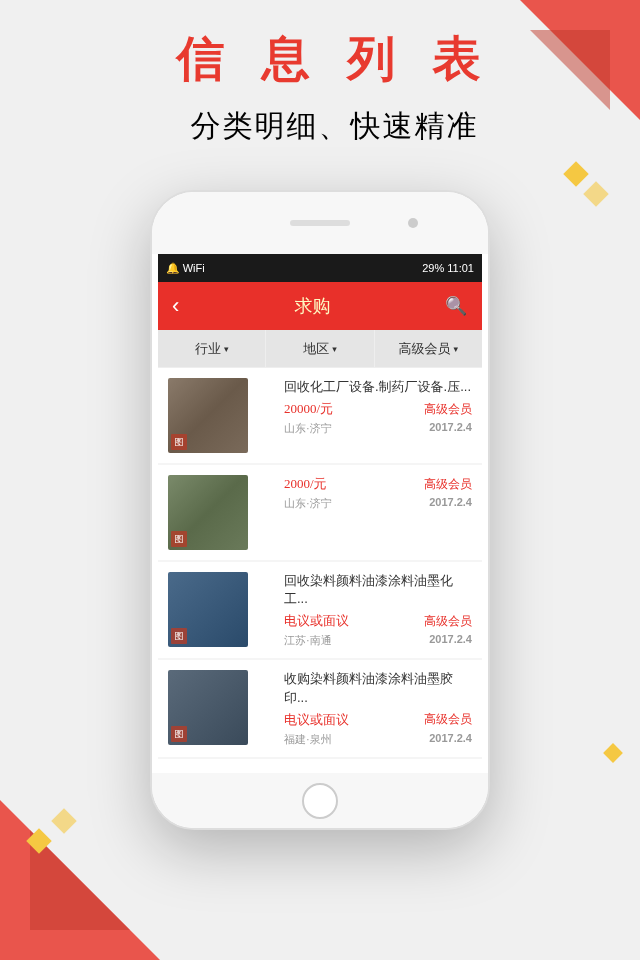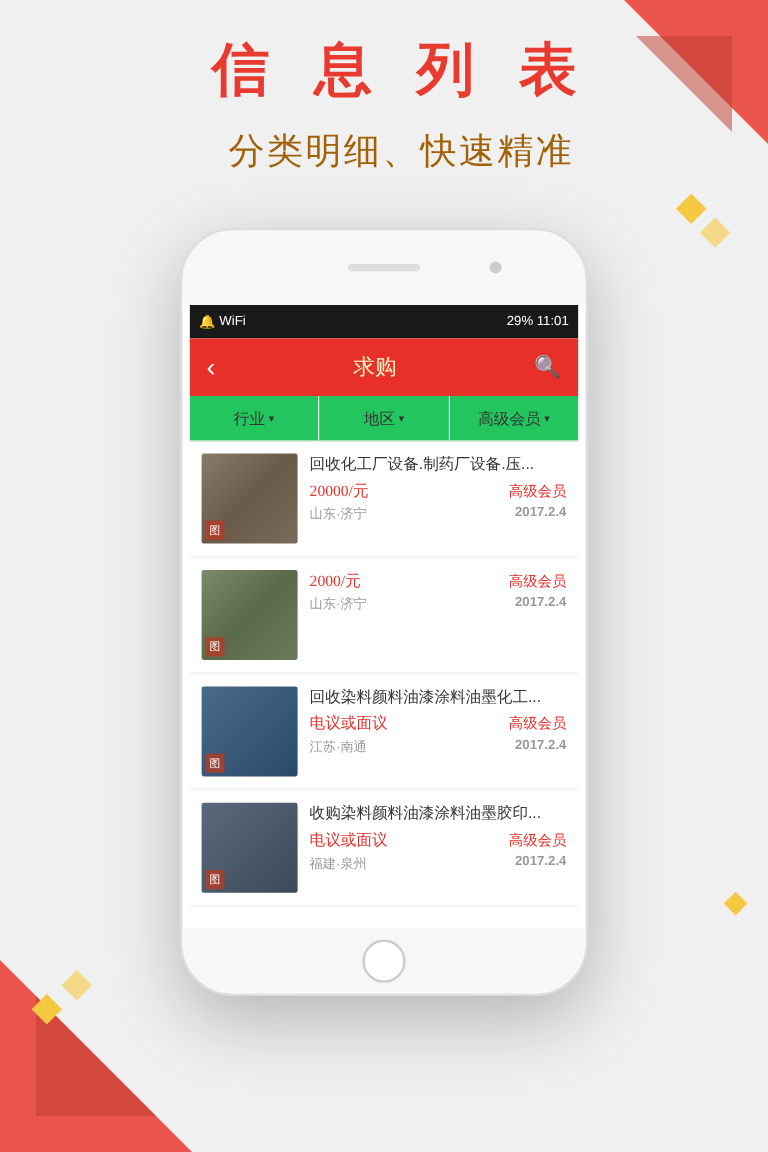--- a/index.html
+++ b/index.html
@@ -91,21 +91,21 @@
     .main-title {
       font-size: 48px;
       font-weight: 900;
       color: #e83a2f;
       letter-spacing: 12px;
       line-height: 1.2;
     }
 
     .sub-title {
       font-size: 30px;
-      color: #a16207;
+      color: #000000;
       margin-top: 18px;
       letter-spacing: 2px;
     }
 
     
     .phone-wrapper {
       position: absolute;
       top: 190px;
       left: 50%;
       transform: translateX(-50%);
@@ -232,21 +232,21 @@
 
     .nav-search-icon {
       color: #fff;
       font-size: 18px;
     }
 
     
     .filter-bar {
       width: 100%;
       height: 38px;
-      background: #22c55e;
+      background: #e5e5e5;
       display: flex;
       align-items: center;
       border-bottom: 1px solid #eee;
     }
 
     .filter-item {
       flex: 1;
       height: 100%;
       display: flex;
       align-items: center;
@@ -308,20 +308,21 @@
 
     
     .img-bg-1 { background: linear-gradient(135deg, #8a7a6a 0%, #6a5a4a 50%, #7a6a5a 100%); }
     .img-bg-2 { background: linear-gradient(135deg, #7a8a6a 0%, #5a6a4a 50%, #6a7a5a 100%); }
     .img-bg-3 { background: linear-gradient(135deg, #4a6a8a 0%, #3a5a7a 50%, #2a4a6a 100%); }
     .img-bg-4 { background: linear-gradient(135deg, #5a6a7a 0%, #4a5a6a 50%, #3a4a5a 100%); }
 
     .item-content {
       flex: 1;
       padding-left: 10px;
+      margin-left: 26px;
     }
 
     .item-title {
       font-size: 13px;
       color: #333;
       line-height: 1.4;
       margin-bottom: 4px;
     }
 
     .item-price-row {

